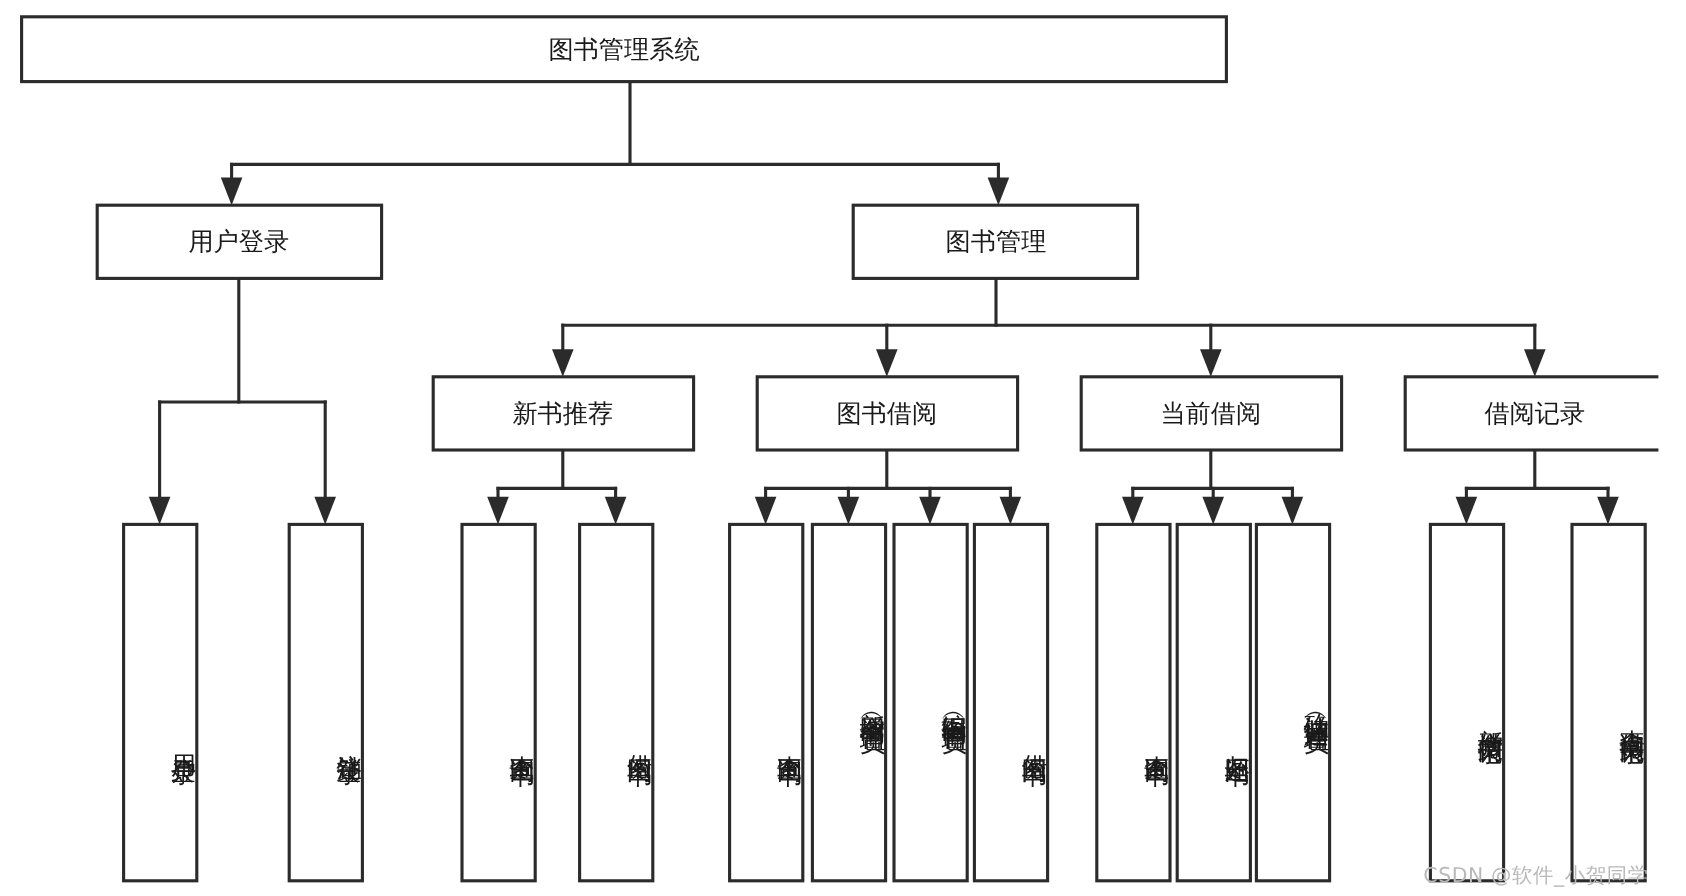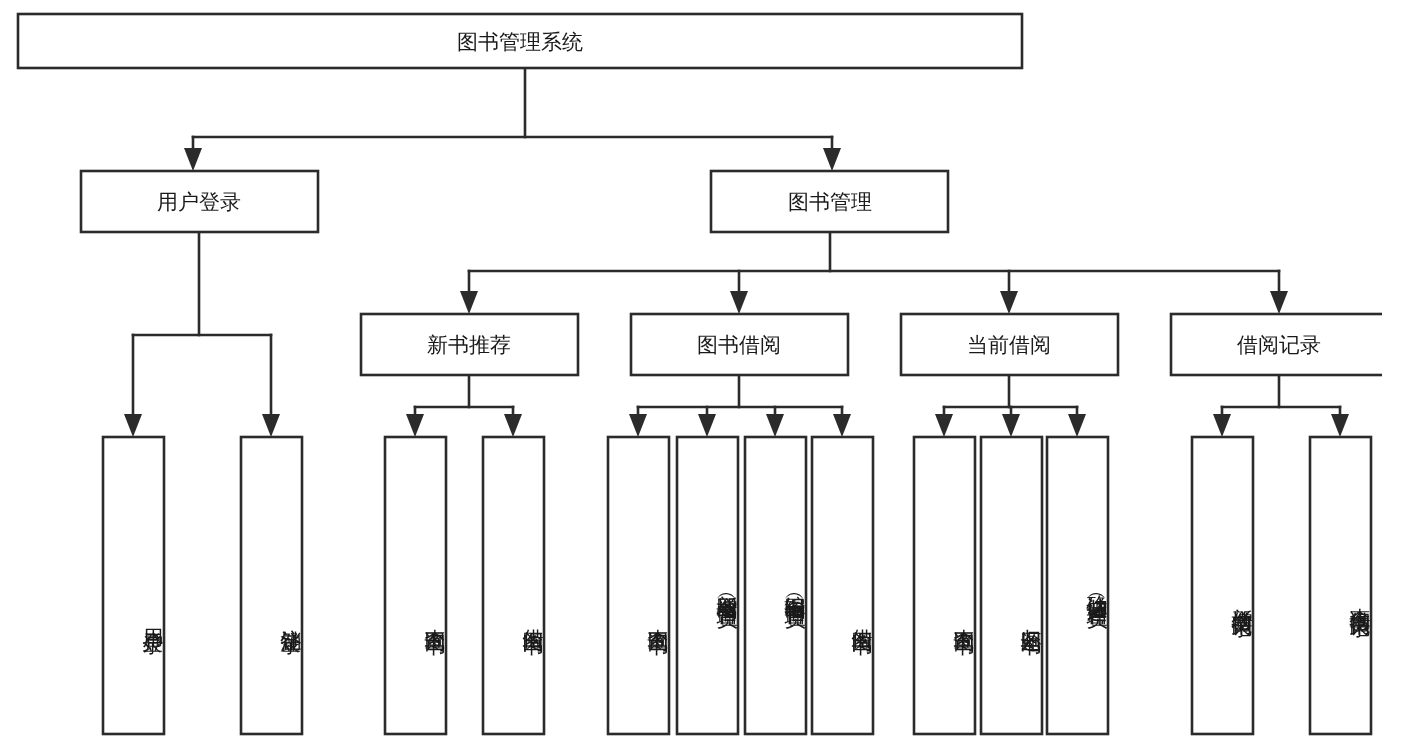--- a/index.html
+++ b/index.html
@@ -248,14 +248,15 @@
   <div class="leaf-label" style="left:914px; top:503px; width:61px; height:226px;">查询图书</div>
 
   <div class="leaf-label" style="left:981px; top:503px; width:61px; height:226px;">归还图书</div>
 
   <div class="leaf-label" style="left:1047px; top:443px; width:61px; height:288px;">确认归还（管理员）</div>
 
   <div class="leaf-label" style="left:1192px; top:466px; width:61px; height:262px;">新增借阅记录</div>
 
   <div class="leaf-label" style="left:1310px; top:466px; width:61px; height:262px;">查询借阅记录</div>
 
+  <div class="watermark">CSDN @软件_小贺同学</div>
 
 </div>
 
 </body></html>

